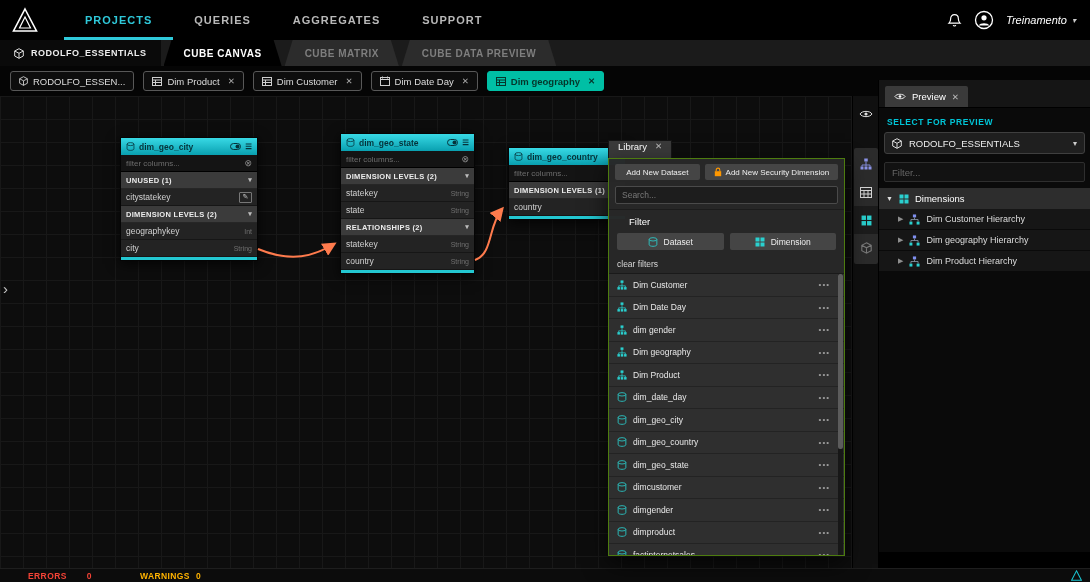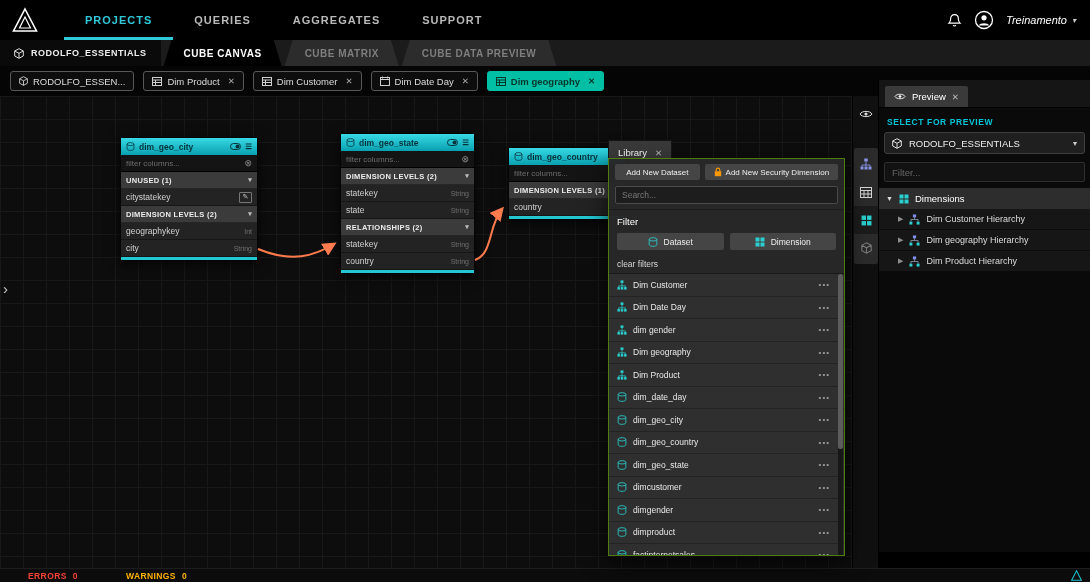--- a/index.html
+++ b/index.html
@@ -52,31 +52,31 @@
   .node-row { height:17px; background:#232323; display:flex; align-items:center; padding:0 5px; color:#d2d2d2; border-bottom:1px solid #161616; font-size:8.5px; cursor:pointer; }
   .node-row .type { margin-left:auto; color:#6f6f6f; font-size:7px; }
   .edit-box { margin-left:auto; width:13px; height:11px; border:1px solid #777; border-radius:1px; color:#ccc; font-size:7px; display:flex; align-items:center; justify-content:center; }
   .node-foot { height:3px; background:#23c7d1; }
   #node-city { left:120px; top:41px; width:138px; }
   #node-state { left:340px; top:37px; width:135px; }
   #node-country { left:508px; top:51px; width:118px; }
 
   
   .library { position:absolute; left:608px; top:140px; width:237px; height:416px; z-index:10; font-size:8.5px; }
-  .lib-tab { position:absolute; top:0; left:0; height:18px; background:#3a3a3a; display:flex; align-items:flex-end; gap:8px; padding:0 9px; font-size:9.5px; color:#fff; border:1px solid #151515; border-bottom:none; cursor:pointer; }
+  .lib-tab { position:absolute; top:0; left:0; height:18px; background:#3a3a3a; display:flex; align-items:flex-start; gap:8px; padding:0 9px; font-size:9.5px; color:#fff; border:1px solid #151515; border-bottom:none; cursor:pointer; }
   .lib-tab .x { color:#bbb; font-size:8.5px; }
   .lib-body { position:absolute; top:18px; left:0; right:0; bottom:0; background:rgba(40,40,40,.98); border:1px solid #4d7c0f; box-shadow:0 8px 22px rgba(0,0,0,.65); display:flex; flex-direction:column; }
   .lib-btnrow { display:flex; gap:5px; padding:5px 6px 3px; }
   .lib-btn { height:16px; background:#454545; color:#eee; font-size:8px; display:flex; align-items:center; justify-content:center; gap:4px; border-radius:2px; cursor:pointer; white-space:nowrap; }
   .lib-btn.ds { width:38%; }
   .lib-btn.sec { flex:1; }
   .lib-search { margin:3px 6px; height:17px; background:#1d1d1d; border:1px solid #4a4a4a; border-radius:2px; color:#aaa; font-size:8.5px; padding:8px 6px; width:calc(100% - 12px); outline:none; font-family:inherit; }
   .lib-search::placeholder { color:#787878; }
   .lib-div { height:1px; background:#1c1c1c; margin:2px 0; }
-  .lib-filter-label { padding:4px 8px 2px; font-size:9.5px; color:#fff; }
+  .lib-filter-label { padding:4px 20px 2px; font-size:9.5px; color:#fff; }
   .lib-filterbtns { display:flex; gap:6px; padding:4px 8px; }
   .lib-fbtn { flex:1; height:17px; background:#454545; display:flex; align-items:center; justify-content:center; gap:6px; font-size:8.5px; color:#eee; border-radius:2px; cursor:pointer; }
   .lib-clear { padding:5px 8px 4px; font-size:8.5px; color:#d8d8d8; cursor:pointer; }
   .lib-list { flex:1; position:relative; border-top:1px solid #1a1a1a; overflow:hidden; }
   .lib-row { height:22.5px; display:flex; align-items:center; gap:6px; padding:0 14px 0 8px; background:#2f2f2f; border-bottom:1px solid #232323; color:#e8e8e8; cursor:pointer; }
   .lib-row .licon { color:#2ad0cf; }
   .lib-row .dots { margin-left:auto; color:#9c9c9c; font-size:8px; letter-spacing:1px; cursor:pointer; }
   .lib-scroll { position:absolute; right:1px; top:0; bottom:0; width:5px; background:#171717; }
   .lib-thumb { position:absolute; right:1px; top:0; width:5px; height:175px; background:#5c5c5c; border-radius:2px; cursor:pointer; }
 
@@ -100,21 +100,21 @@
   .rp-dropdown .caret { margin-left:auto; color:#ccc; font-size:8px; }
   .rp-filter { margin:8px 5px 6px; height:20px; width:calc(100% - 10px); background:#121212; border:1px solid #2e2e2e; border-radius:2px; color:#aaa; font-size:9.5px; padding:0 7px; outline:none; font-family:inherit; }
   .rp-filter::placeholder { color:#666; }
   .rp-tree-root { height:21px; background:#2d2d2d; display:flex; align-items:center; gap:6px; padding:0 7px; font-size:9.5px; color:#fff; cursor:pointer; }
   .rp-tree-root .caret { font-size:7px; color:#ddd; }
   .rp-tree-item { height:21px; background:#161616; border-bottom:1px solid #0a0a0a; display:flex; align-items:center; gap:6px; padding:0 7px 0 19px; font-size:9px; color:#ddd; cursor:pointer; }
   .rp-tree-item .caret { font-size:7px; color:#8e8e8e; }
 
   
   .statusbar { position:absolute; left:0; right:0; bottom:0; height:14px; background:#0c0c0c; border-top:1px solid #1e1e1e; display:flex; align-items:center; font-size:8.5px; font-weight:bold; letter-spacing:.4px; }
-  .sb-errors { color:#f44336; margin-left:28px; display:flex; gap:6px; cursor:pointer;text-align:center; }
+  .sb-errors { color:#f44336; margin-left:28px; display:flex; gap:20px; cursor:pointer;text-align:center; }
   .sb-warnings { color:#ffb300; margin-left:48px; display:flex; gap:6px; cursor:pointer; }
   .sb-logo { margin-left:auto; margin-right:8px; }
 </style>
 </head>
 <body>
 
 <div class="topnav">
   <span class="logo">
     <svg width="26" height="26" viewBox="0 0 26 26">
         <path d="M13 2 L24.5 24 H1.5 Z" fill="none" stroke="#fff" stroke-width="1.6"></path>

